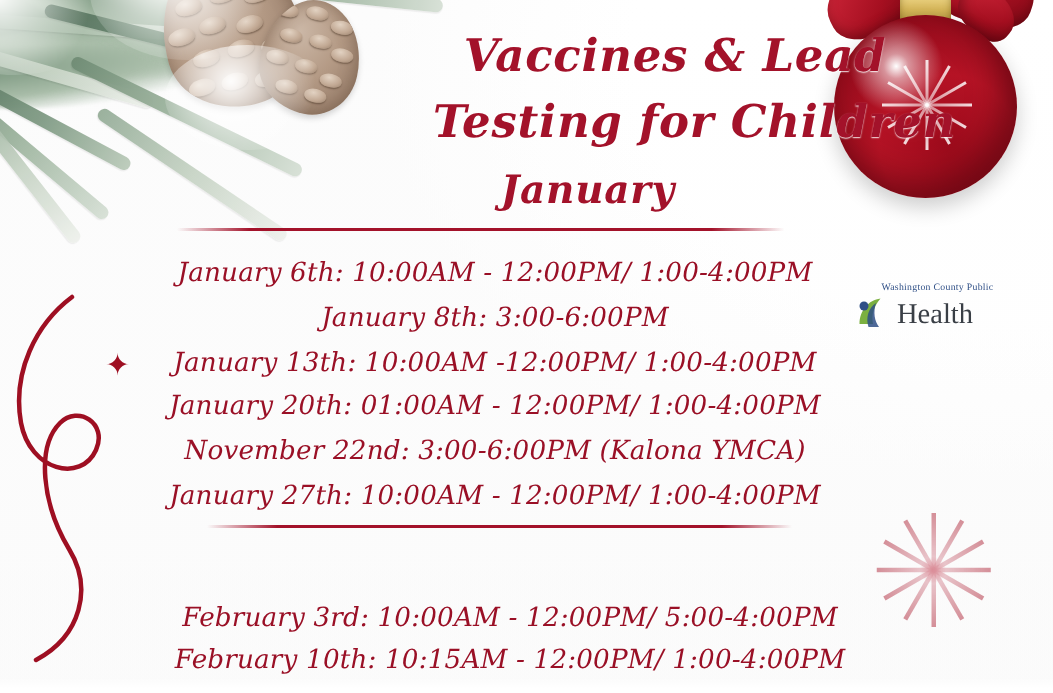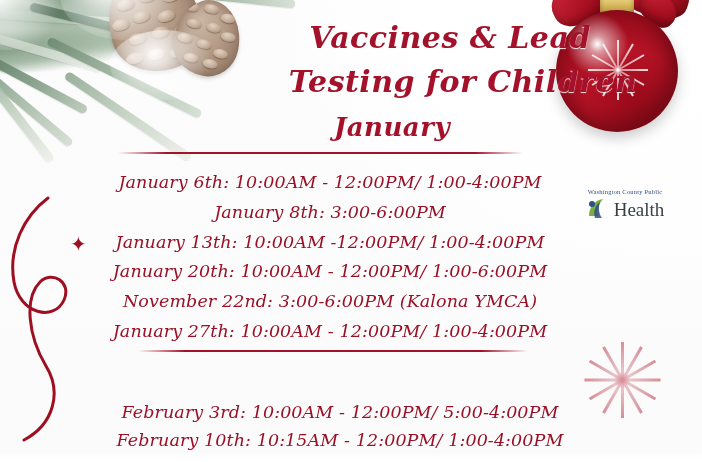--- a/index.html
+++ b/index.html
@@ -207,21 +207,20 @@
   .logo-top {
     font-family: "Liberation Serif", serif;
     font-size: 6.5px;
     letter-spacing: .2px;
     color: #2f4f86;
     white-space: nowrap;
   }
   .logo-main {
     display: flex;
     align-items: center;
-    justify-content: center;
     gap: 2px;
     margin-top: 1px;
   }
   .logo-mark {
     position: relative;
     width: 26px;
     height: 26px;
   }
   .logo-word {
     font-family: "Liberation Serif", serif;
@@ -427,21 +426,21 @@
       <span class="l2">Testing for Children</span>
     </div>
 
     <div class="month" id="month-jan">January</div>
     <div class="rule" id="rule-1"></div>
 
     <div class="jan-list">
       <div class="line" style="top:172px;">January 6th: 10:00AM - 12:00PM/ 1:00-4:00PM</div>
       <div class="line" style="top:202px;">January 8th: 3:00-6:00PM</div>
       <div class="line" style="top:232px;">January 13th: 10:00AM -12:00PM/ 1:00-4:00PM</div>
-      <div class="line" style="top:261px;">January 20th: 10:00AM - 12:00PM/ 1:00-6:00PM</div>
+      <div class="line" style="top:261px;">January 20th: 01:00AM - 12:00PM/ 1:00-4:00PM</div>
       <div class="line" style="top:291px;">November 22nd: 3:00-6:00PM (Kalona YMCA)</div>
       <div class="line" style="top:321px;">January 27th: 10:00AM - 12:00PM/ 1:00-4:00PM</div>
     </div>
 
     <div class="rule" id="rule-2"></div>
 
     <div class="feb-list">
       <div class="line" style="top:402px;">February 3rd: 10:00AM - 12:00PM/ 5:00-4:00PM</div>
       <div class="line" style="top:430px;">February 10th: 10:15AM - 12:00PM/ 1:00-4:00PM</div>
       <div class="line" style="top:457px;">February 12th: 3:00-6:00PM</div>

